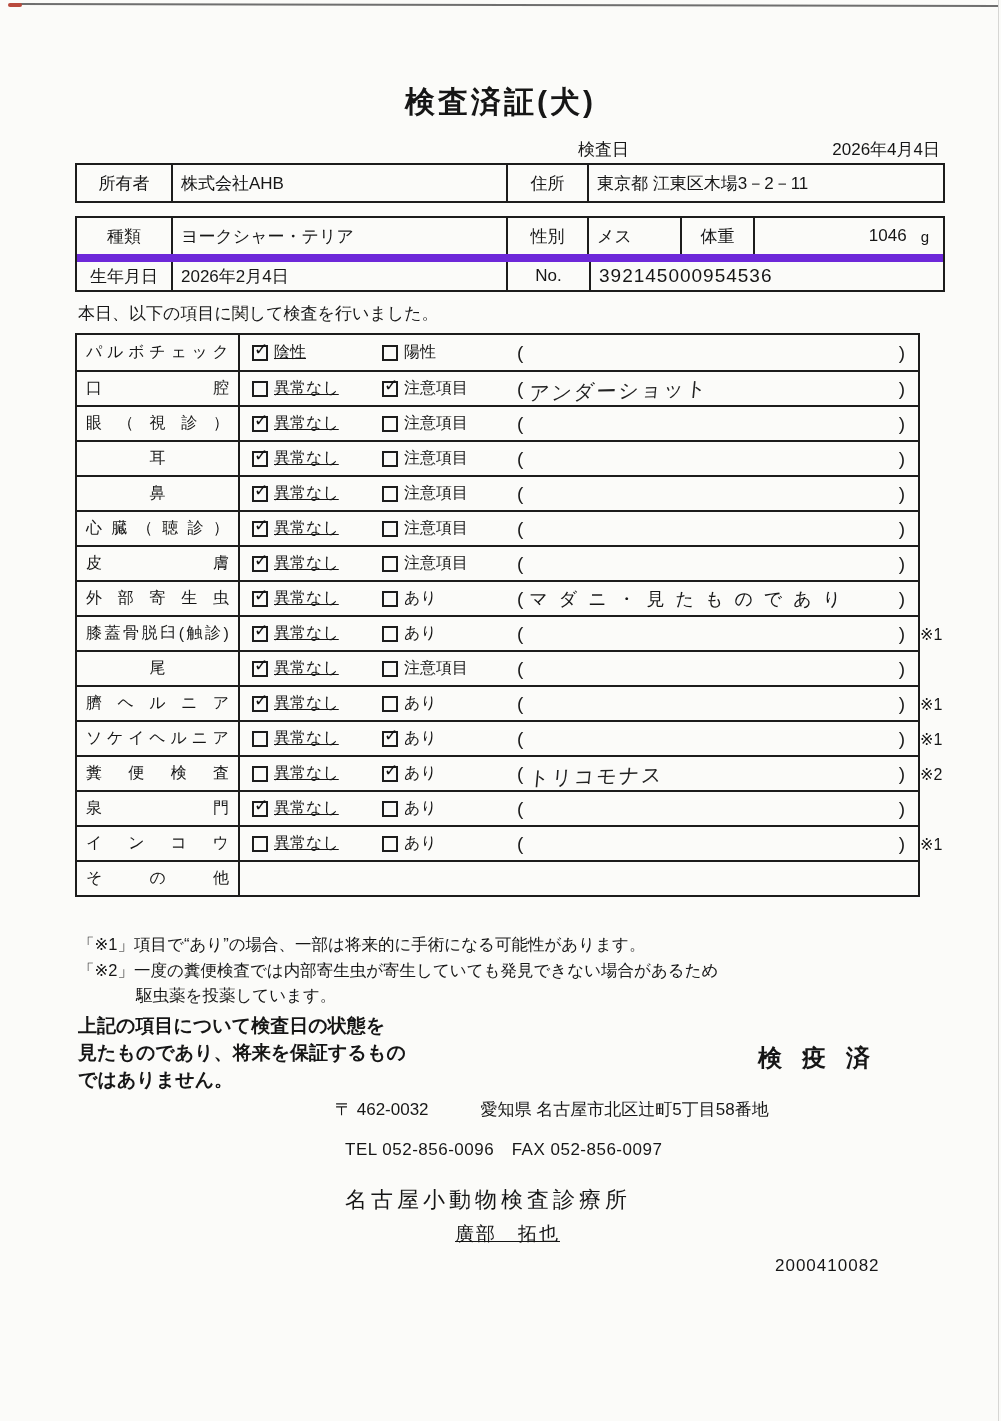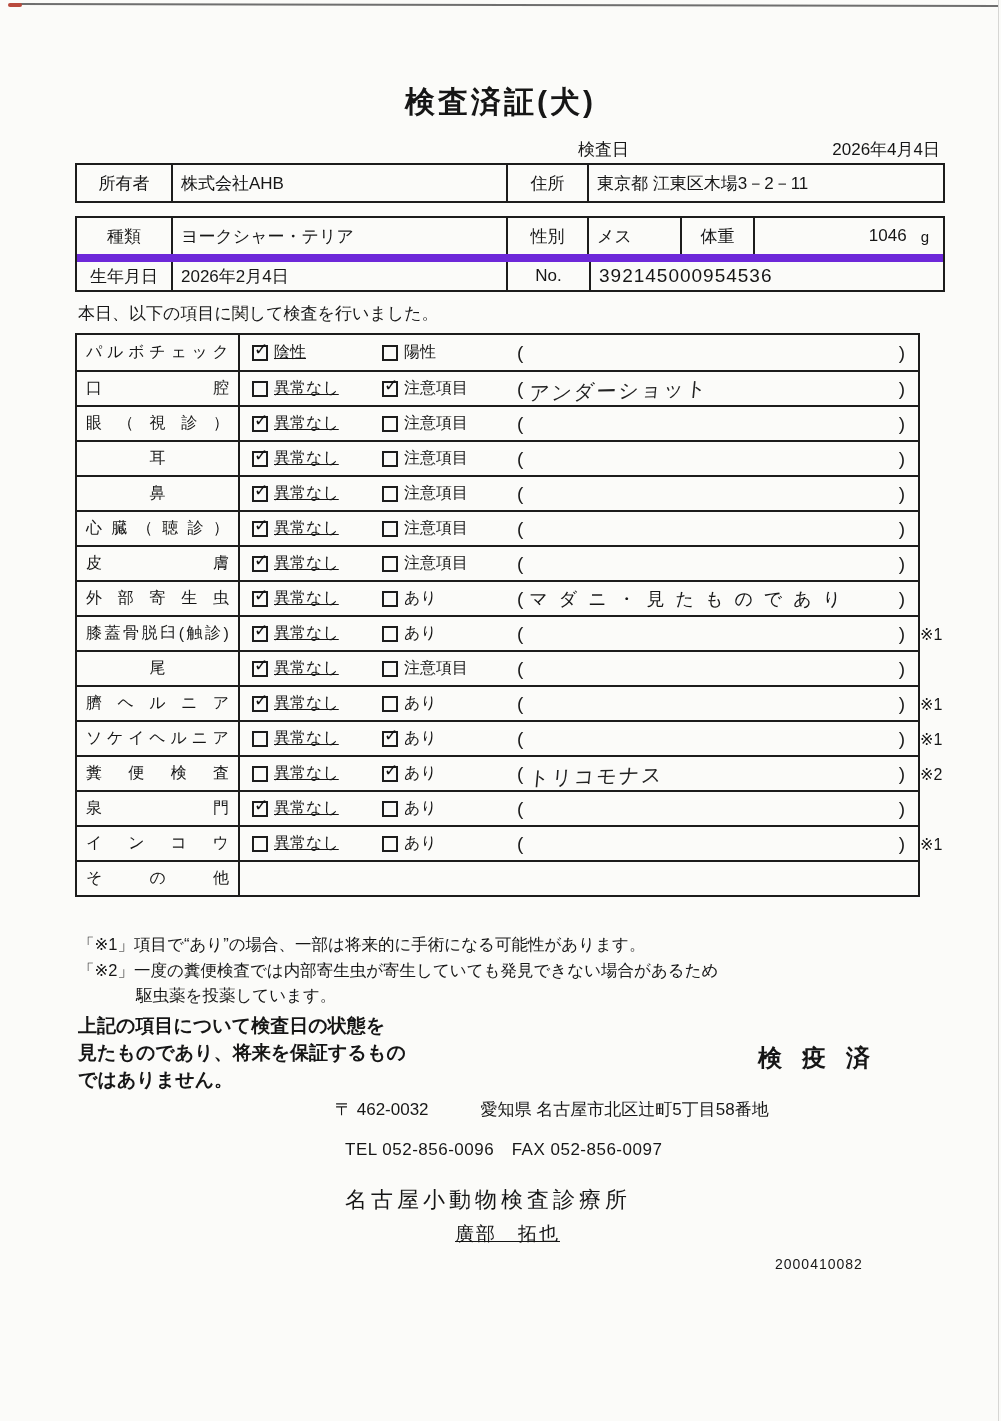--- a/index.html
+++ b/index.html
@@ -65,21 +65,21 @@
   .note-2b{top:985px;left:136px;}
 
   .disclaimer{position:absolute;top:1012px;left:78px;font-size:19px;font-weight:700;line-height:27px;}
 
   .stamp{position:absolute;top:1042px;left:718px;font-size:24px;font-weight:600;letter-spacing:20px;white-space:nowrap;margin-left:40px;}
 
   .postal-row{position:absolute;top:1098px;left:335px;display:flex;gap:52px;font-size:17px;white-space:nowrap;}
   .telfax{position:absolute;top:1138px;left:345px;font-size:17px;letter-spacing:0.5px;}
   .clinic{position:absolute;top:1185px;left:345px;font-size:22px;letter-spacing:4px;}
   .person{position:absolute;top:1221px;left:455px;font-size:19px;letter-spacing:2px;text-decoration:underline;}
-  .serial{position:absolute;top:1256px;left:775px;font-size:14px;letter-spacing:1px;}
+  .serial{position:absolute;top:1256px;left:775px;font-size:17px;letter-spacing:1px;}
 </style>
 </head>
 <body>
 
 <div class="page">
   <div class="scan-top-line"></div>
   <div class="scan-red-dot"></div>
   <div class="scan-right-edge"></div>
 
   <div class="title">検査済証(犬)</div>

